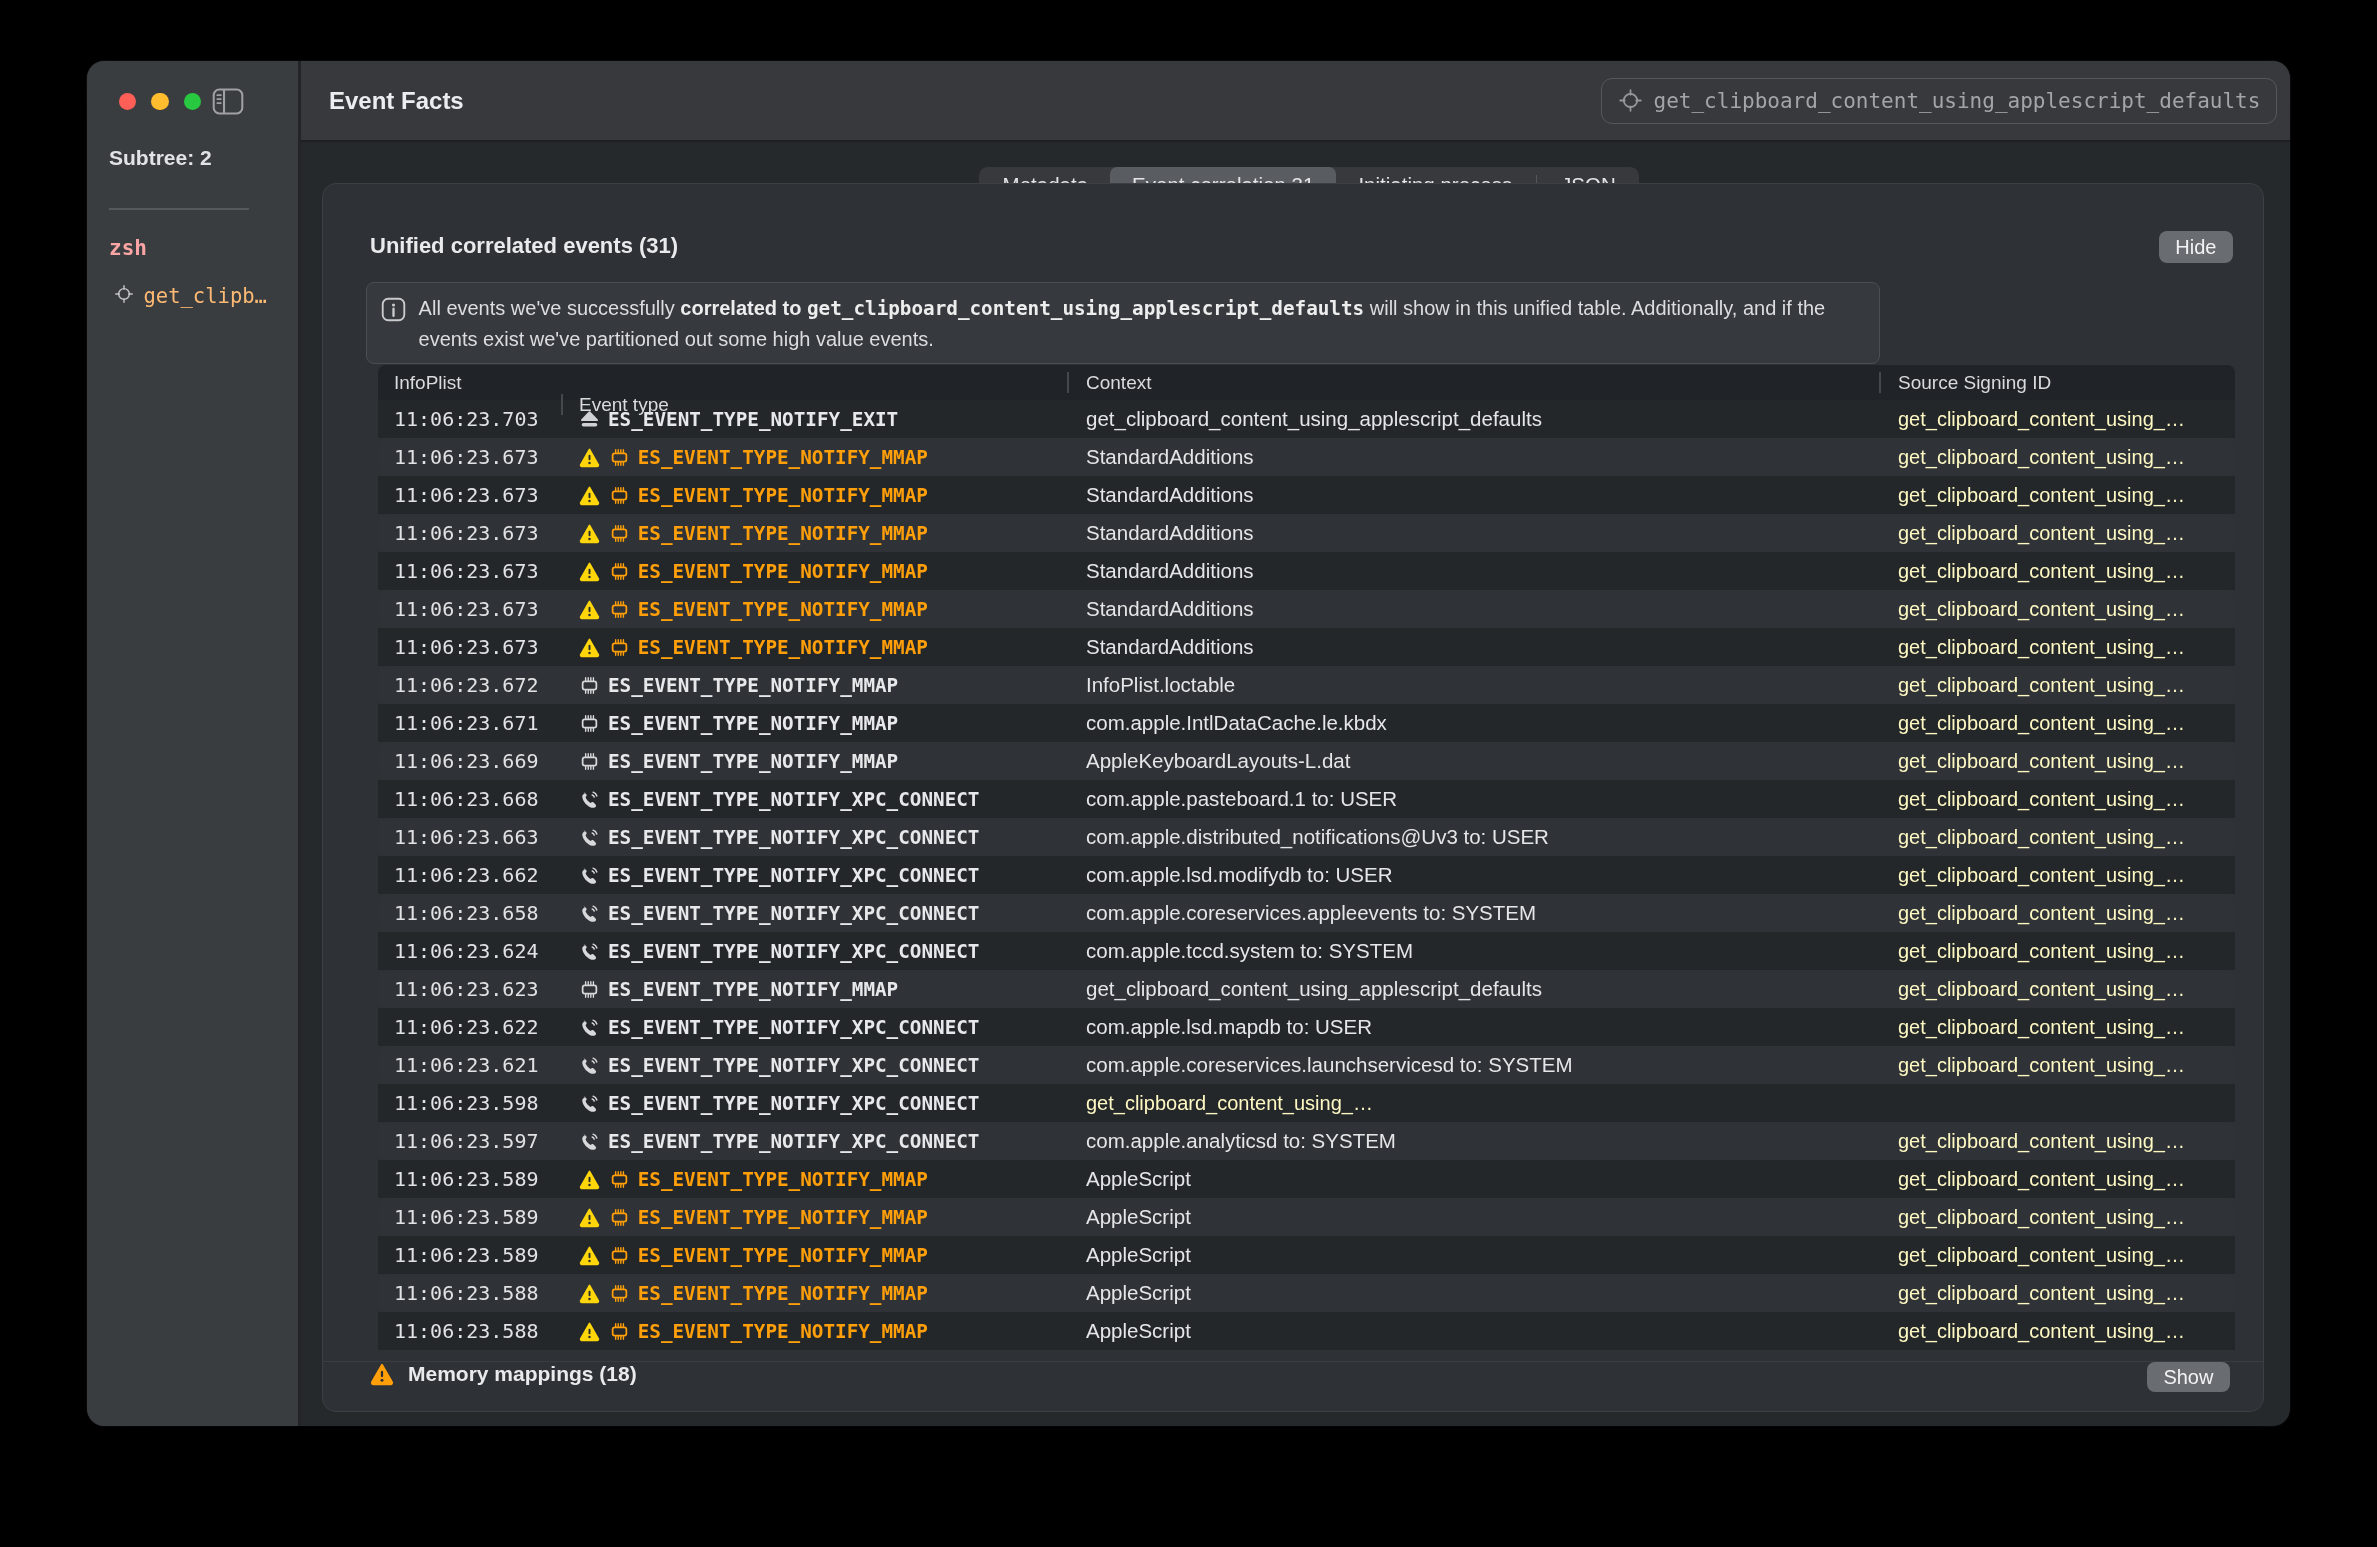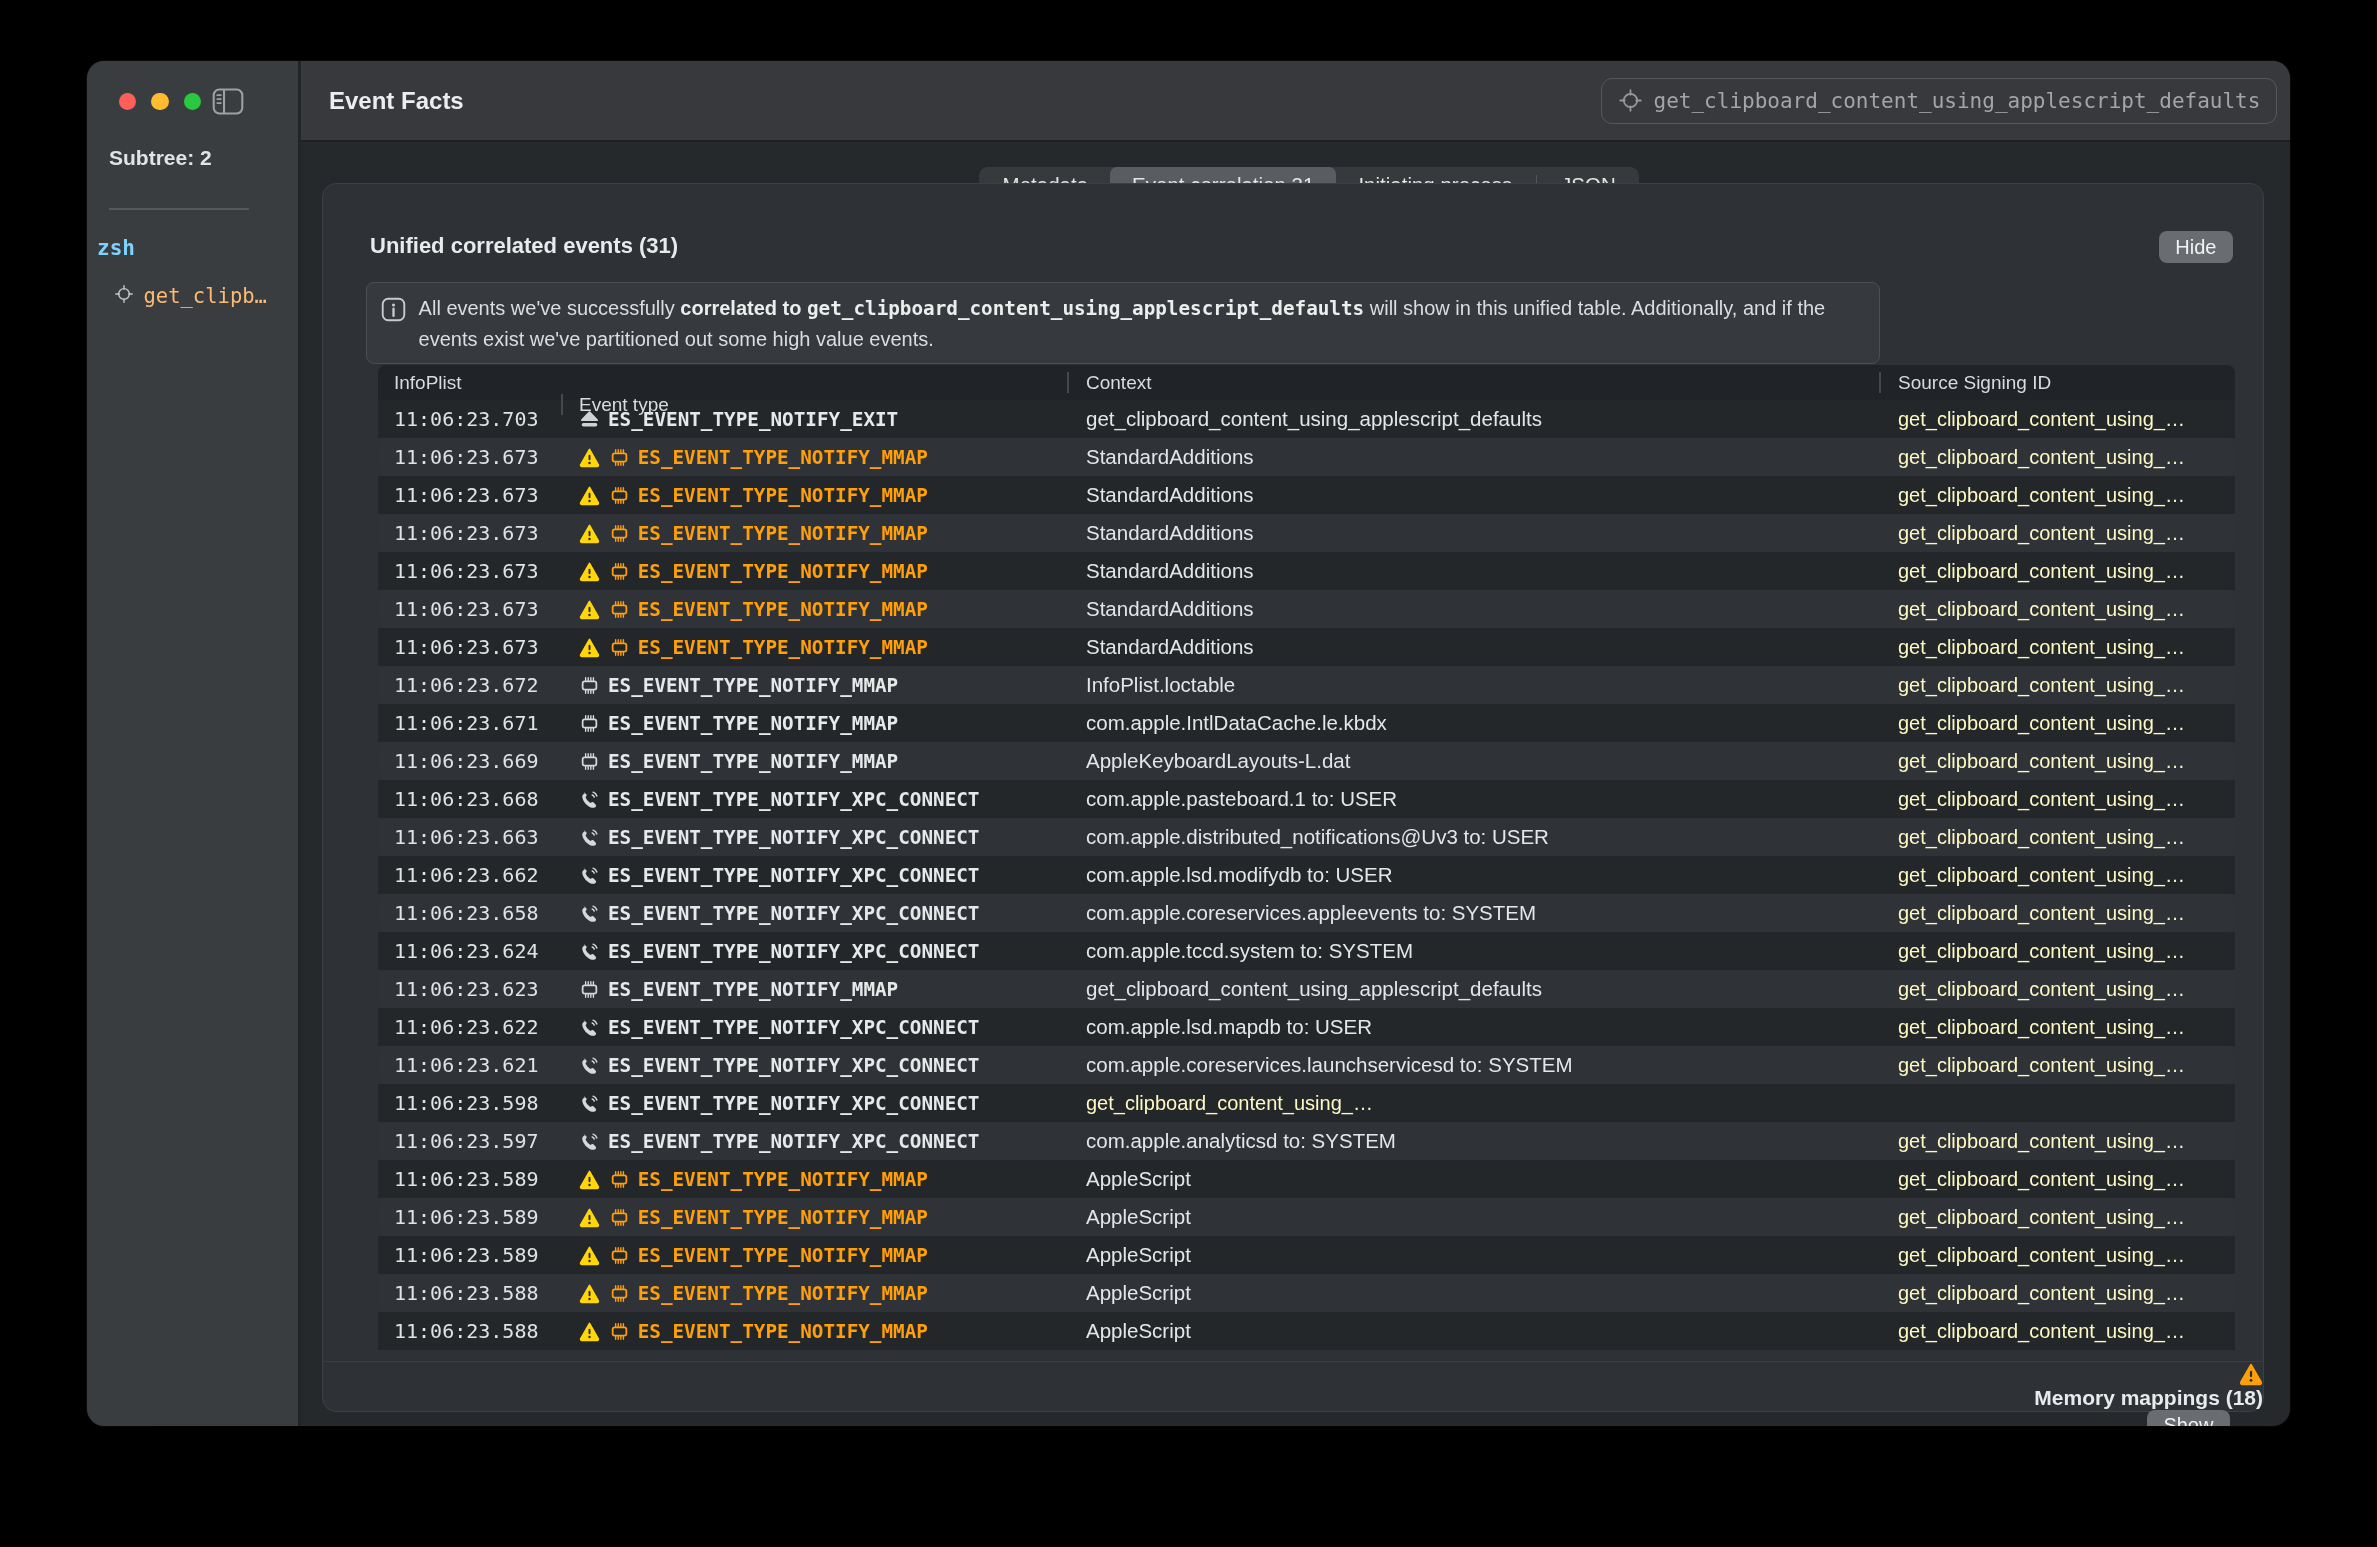--- a/index.html
+++ b/index.html
@@ -11,22 +11,22 @@
   
   .sidebar { position:absolute; left:0; top:0; bottom:0; width:214px;
              background:#3a3d40; border-right:3.2px solid #222426; }
   .lights { position:absolute; left:32px; top:32px; display:flex; gap:15px; }
   .light { width:17.4px; height:17.4px; border-radius:50%; }
   .light.red{ background:#ff5f57; } .light.yellow{ background:#febc2e; } .light.green{ background:#28c840; }
   .side-toggle { position:absolute; left:125px; top:27px; width:32px; height:27px; color:#9ea0a3; }
   .side-toggle svg{ width:100%; height:100%; }
   .subtree { position:absolute; left:22px; top:85px; font-size:21px; font-weight:bold; color:#e2e3e5; }
   .side-div { position:absolute; left:22px; top:147px; width:140px; height:1.6px; background:#55585c; }
-  .side-zsh { position:absolute; left:10px; top:175px; font-family:"DejaVu Sans Mono",monospace;
-              font-weight:bold; font-size:21px; color:#7dd3fc; }
+  .side-zsh { position:absolute; left:22px; top:175px; font-family:"DejaVu Sans Mono",monospace;
+              font-weight:bold; font-size:21px; color:#fca5a5; }
   .side-item { position:absolute; left:27px; top:223px; height:27px; display:flex; align-items:flex-start;
                gap:9.5px; color:#fdba74; }
   .side-item .si-icon { width:20px; height:20px; color:#c3c5c7; }
   .side-item .si-icon svg{ width:100%; height:100%; }
   .side-item .si-label { font-family:"DejaVu Sans Mono",monospace; font-size:20.5px; }
   
   .main { position:absolute; left:214px; top:0; width:1989px; height:1365px; }
   .titlebar { position:absolute; left:0; top:0; width:100%; height:81px;
               background:#37393c; border-bottom:2.4px solid #1d1f22; }
   .page-title { position:absolute; left:28px; top:0; height:79px; line-height:79px;
@@ -81,21 +81,21 @@
   .row-icon.warning-icon { color:#ffd60a; }
   .eject-icon { color:#cfd1d3; }
   .c-type { font-family:"DejaVu Sans Mono",monospace; font-weight:bold; font-size:19.3px;
             color:#e7e8ea; white-space:nowrap; }
   .c-type.hl { color:#ff9f0a; }
   .c-ctx { width:812px; padding-left:19px; font-size:20.5px; color:#e5e6e8; white-space:nowrap; }
   .c-src { width:356px; padding-left:19px; font-size:20px; color:#fef9c3; white-space:nowrap;
            overflow:hidden; }
   
   .footer { position:absolute; left:0; right:0; bottom:0; height:50px; border-top:1.6px solid #3a3d41;
-            display:flex; align-items:flex-end;flex-direction:column; }
+            display:flex; align-items:flex-start; }
   .footer .f-warn { width:24px; height:24px; margin-left:47px; color:#ff9f0a; }
   .footer .f-warn svg{ width:100%; height:100%; }
   .f-label { margin-left:14px; font-size:21px; font-weight:bold; color:#e9eaec; }
   .show-btn { margin-left:auto; margin-right:33px; height:30px; line-height:30px; }
 </style>
 </head>
 <body>
 
 <div class="window">
 

